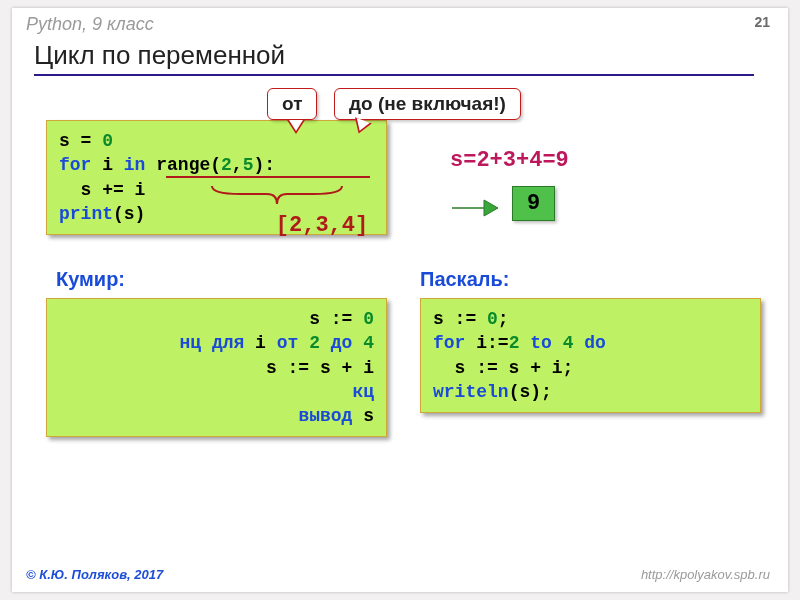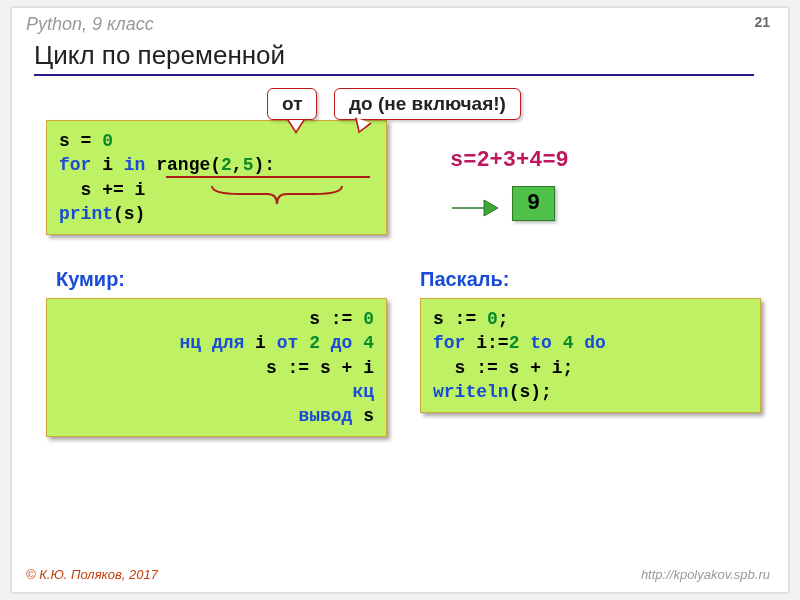--- a/index.html
+++ b/index.html
@@ -15,21 +15,21 @@
     position: absolute;
     left: 12px; top: 8px;
     width: 776px; height: 584px;
     background: #ffffff;
     box-shadow: 0 0 3px rgba(0,0,0,0.25);
   }
   .header-text { position:absolute; left:14px; top:6px; font-size:18px; color:#9a9a9a; font-style:italic; }
   .page-num { position:absolute; right:18px; top:6px; font-size:14px; color:#6a6a6a; font-weight:bold; }
   .title { position:absolute; left:22px; top:32px; font-size:26px; font-weight:normal; color:#222; }
   .title-rule { position:absolute; left:22px; top:66px; width:720px; height:0; border-top:2px solid #2a1a8a; }
-  .footer-left { position:absolute; left:14px; bottom:10px; font-size:13px; color:#c2410c; font-style:italic;}
+  .footer-left { position:absolute; left:14px; bottom:10px; font-size:13px; color:#1d4ed8; font-style:italic;font-weight:bold;}
   .footer-right { position:absolute; right:18px; bottom:10px; font-size:13px; color:#9a9a9a; font-style:italic;}
   
   .codebox {
     position:absolute;
     background:#bef264;
     border:1px solid #cfa83a;
     box-shadow: 3px 3px 4px rgba(0,0,0,0.35);
     font-family: "Courier New", monospace;
     font-size:18px;
     font-weight:bold;
@@ -121,20 +121,21 @@
   <div class="callout" style="left:255px; top:80px;">от</div>
   <div class="callout-tail" style="left:275px; top:112px;"></div>
   <div class="callout" style="left:322px; top:80px;">до (не включая!)</div>
   <div class="callout-tail" style="left:340px; top:112px; transform:rotate(20deg);"></div>
 
   <div class="brace">
     <svg viewBox="0 0 134 22">
       <path d="M2 2 Q2 10 30 10 L57 10 Q67 10 67 20 Q67 10 77 10 L104 10 Q132 10 132 2" fill="none" stroke="#b01a1a" stroke-width="2"></path>
     </svg>
   </div>
+  <div class="range-note">[2,3,4]</div>
 
   <div class="eq-text">s=2+3+4=9</div>
   <div class="arrow">
     <svg width="50" height="28">
       <path d="M2 14 L34 14 L34 6 L48 14 L34 22 L34 14 Z" fill="#39a63a" stroke="#2a7a26" stroke-width="1"></path>
     </svg>
   </div>
   <div class="result-box">9</div>
 
   <div class="label-blue" style="left:44px; top:260px;">Кумир:</div>

